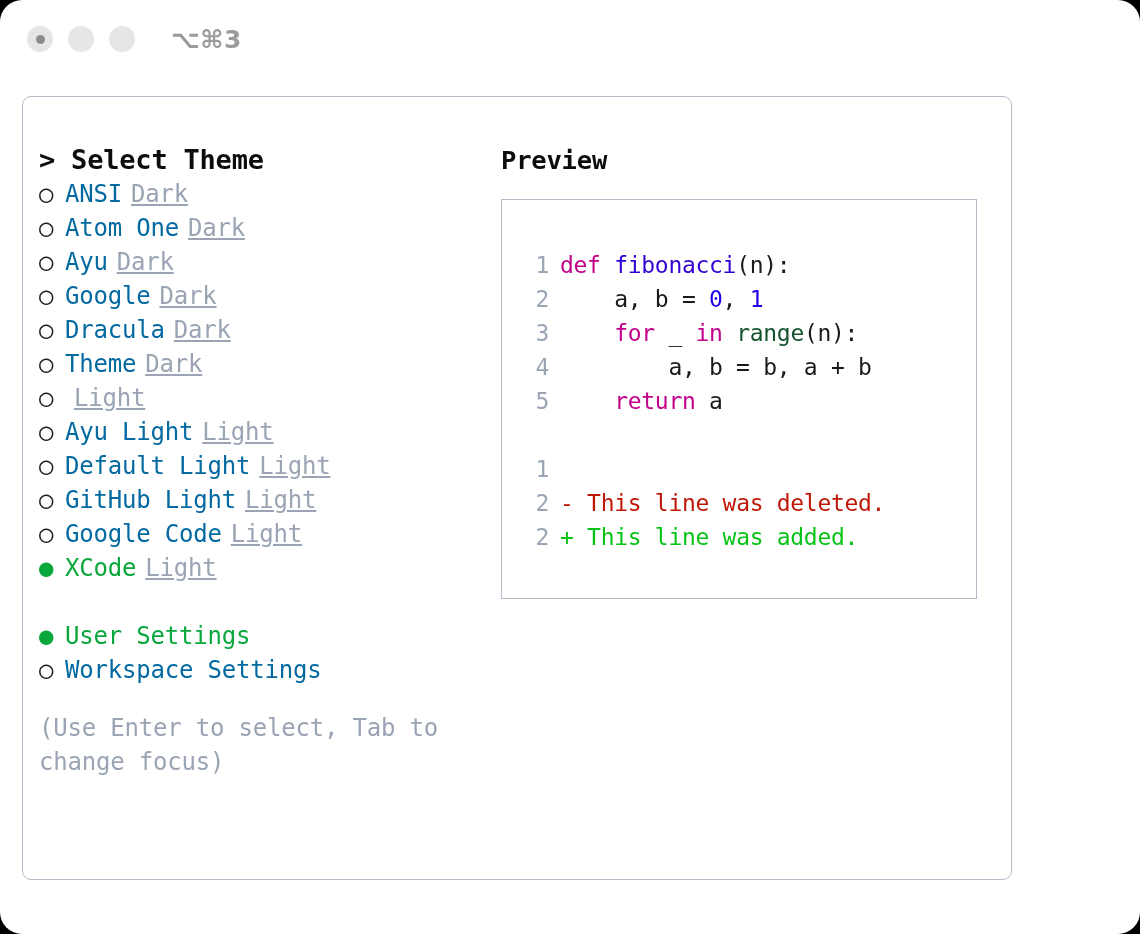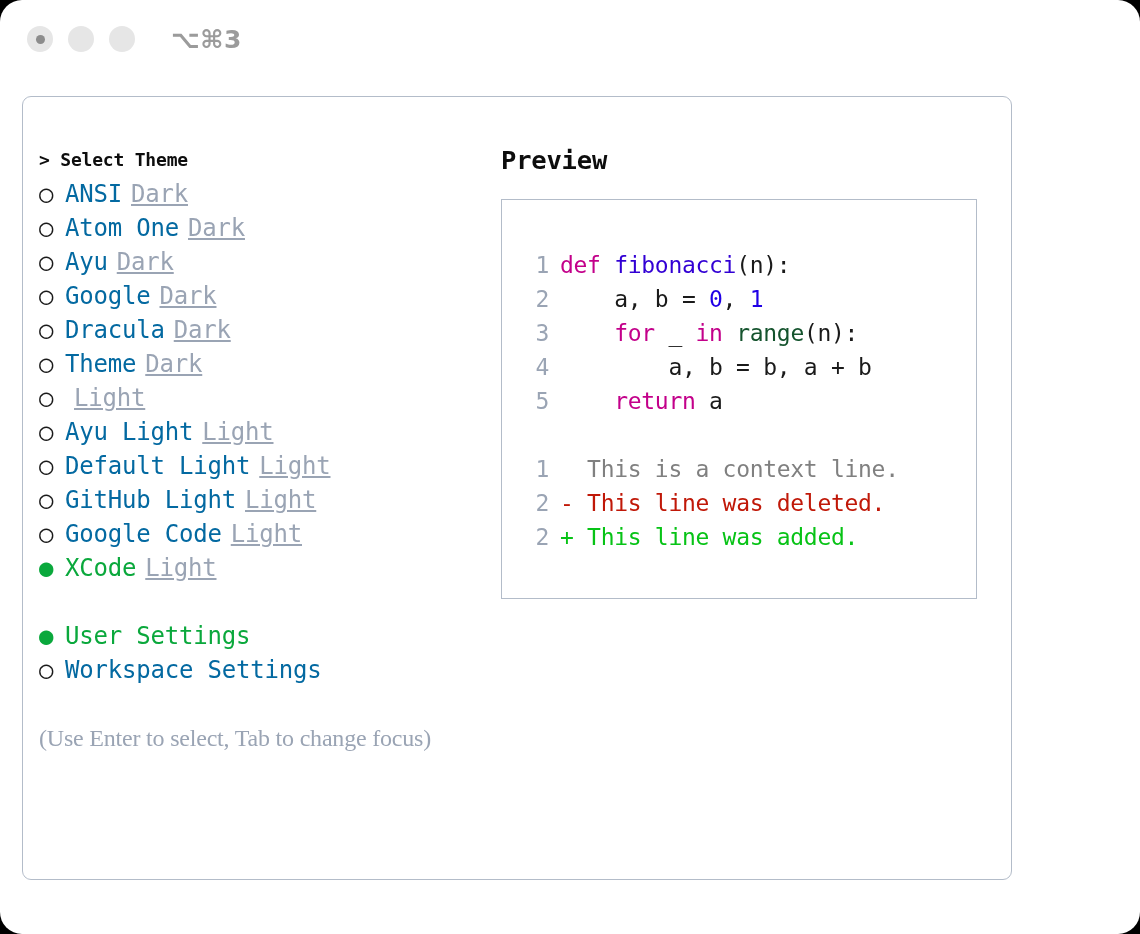--- a/index.html
+++ b/index.html
@@ -80,21 +80,21 @@
   }
 
   
   .left {
     position: absolute;
     left: 16px;
     top: 46px;
     width: 450px;
   }
   .header-line {
-    font-size: 18px;
+    font-size: 27px;
     font-weight: bold;
     color: #0d0d0d;
     letter-spacing: -0.2px;
     line-height: 34px;
     white-space: pre;
   }
   .opt {
     display: flex;
     align-items: baseline;
     line-height: 34px;
@@ -119,27 +119,26 @@
   }
   .group-title {
     font-size: 24px;
     color: #1a1a1a;
     line-height: 34px;
     white-space: pre;
     letter-spacing: -0.2px;
   }
   .spacer-sm { height: 34px; }
   .hint {
-    margin-top: 34px;
+    margin-top: 24px;
     color: #9aa4b4;
     font-size: 24px;
     line-height: 34px;
     width: 400px;
     letter-spacing: -0.2px;
-    font-family: Liberation Serif, serif;
   }
 
   
   .right {
     position: absolute;
     left: 478px;
     top: 46px;
     width: 492px;
   }
   .preview-title {
@@ -235,21 +234,21 @@
         <div class="preview-box">
           <div id="code-block">
               <div class="code-line"><span class="lineno">1</span><span><span class="tok-kw">def</span><span class="tok-plain"> </span><span class="tok-fn">fibonacci</span><span class="tok-plain">(n):</span></span></div>
               <div class="code-line"><span class="lineno">2</span><span><span class="tok-plain">    a, b = </span><span class="tok-num">0</span><span class="tok-plain">, </span><span class="tok-num">1</span></span></div>
               <div class="code-line"><span class="lineno">3</span><span><span class="tok-plain">    </span><span class="tok-kw">for</span><span class="tok-plain"> _ </span><span class="tok-kw">in</span><span class="tok-plain"> </span><span class="tok-call">range</span><span class="tok-plain">(n):</span></span></div>
               <div class="code-line"><span class="lineno">4</span><span><span class="tok-plain">        a, b = b, a + b</span></span></div>
               <div class="code-line"><span class="lineno">5</span><span><span class="tok-plain">    </span><span class="tok-kw">return</span><span class="tok-plain"> a</span></span></div>
             </div>
           <div class="blank-line"></div>
           <div id="diff-block">
-              <div class="code-line"><span class="lineno">1</span><span class="diff-ctx"> </span><span class="diff-ctx"> This is a context line.</span></div>
+              <div class="code-line"><span class="lineno">1</span><span class="diff-ctx"> </span></div>
               <div class="code-line"><span class="lineno">2</span><span class="diff-del">-</span><span class="diff-del"> This line was deleted.</span></div>
               <div class="code-line"><span class="lineno">2</span><span class="diff-add">+</span><span class="diff-add"> This line was added.</span></div>
             </div>
         </div>
       </div>
 
     </div>
   </div>
 </div>
 

